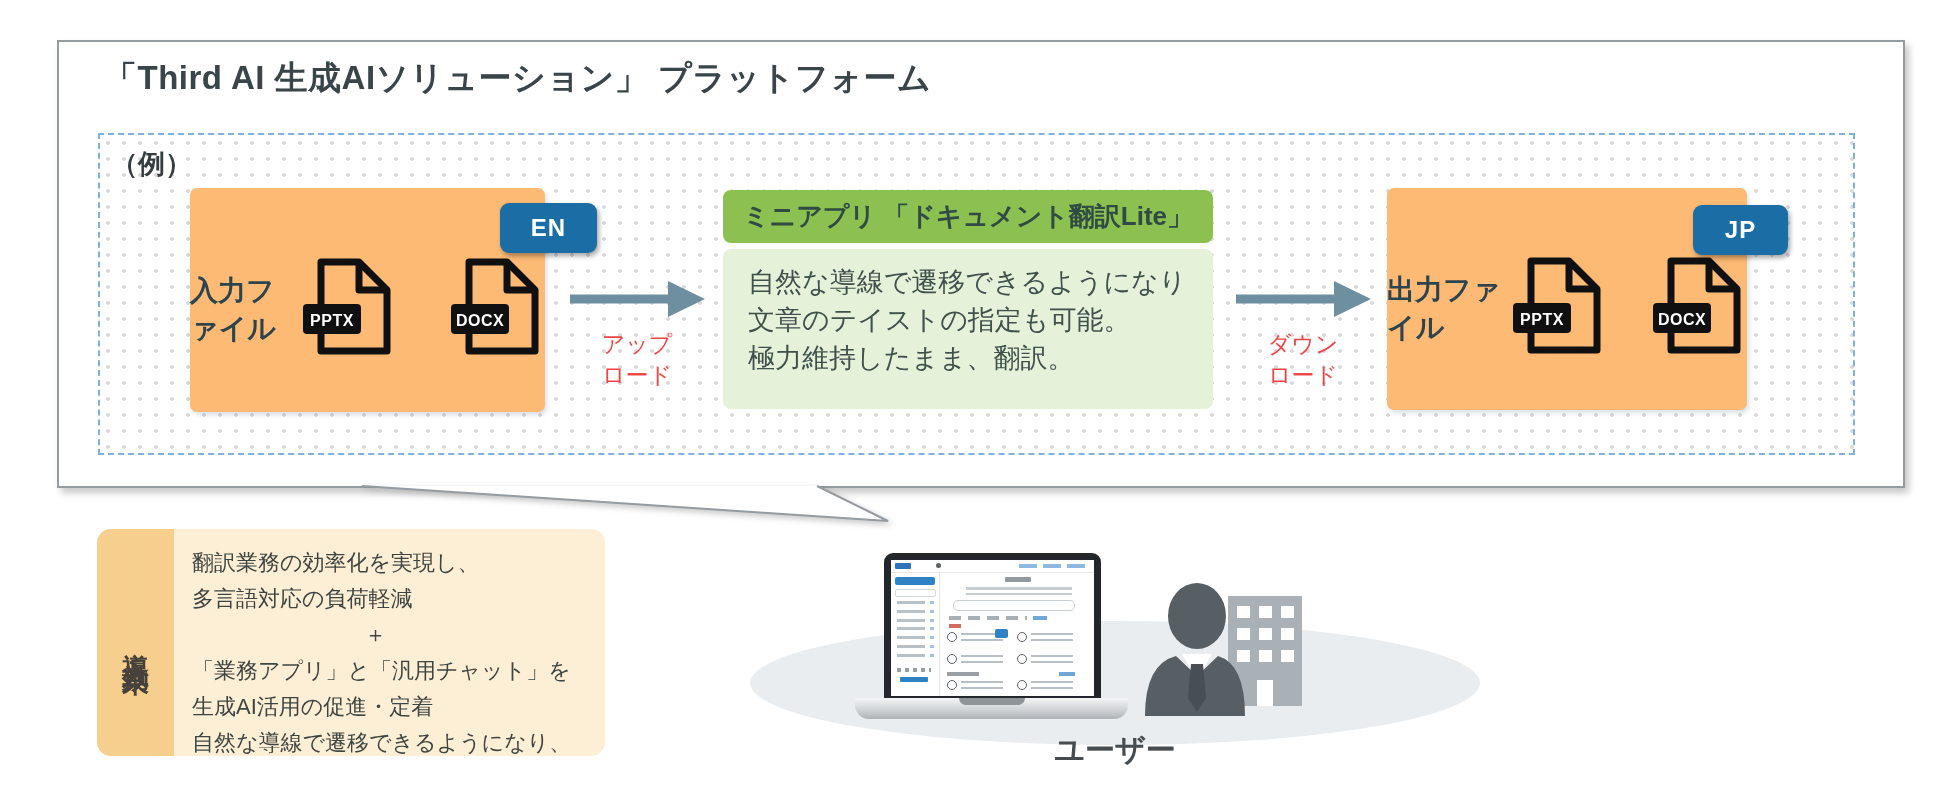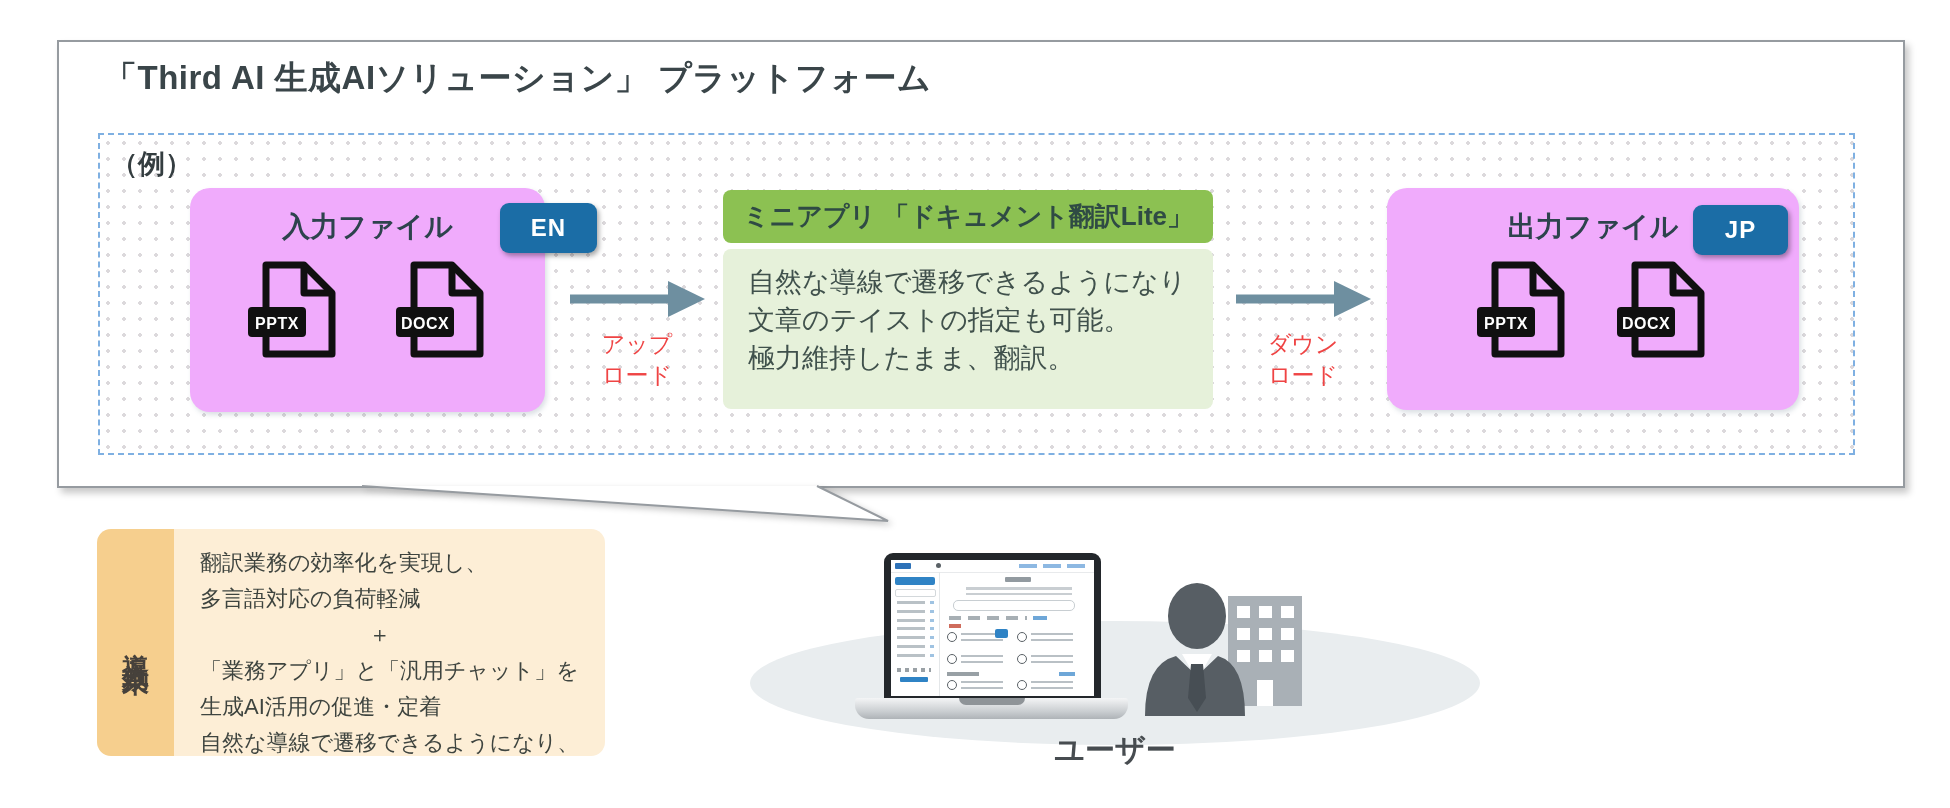--- a/index.html
+++ b/index.html
@@ -21,26 +21,26 @@
   }
   .dashed-area{
     position:absolute;left:98px;top:133px;width:1757px;height:322px;box-sizing:border-box;
     border:2px dashed #7fb0e2;background-color:#fff;
     background-image:radial-gradient(#dcd9dc 1.6px,transparent 1.8px);
     background-size:16px 16px;z-index:1;
   }
   .example-label{position:absolute;left:111px;top:146px;font-size:27px;font-weight:bold;color:#343d40;z-index:4;}
   
   .file-box{
-    position:absolute;background:#f0abfc;border-radius:20px;z-index:4;
-    display:flex;flex-direction:column;align-items:center;
+    position:absolute;background:#fdba74;border-radius:7px;z-index:4;
+    display:flex;flex-direction:row;align-items:center;
     box-shadow:2px 3px 5px rgba(90,115,130,.22);
   }
   .file-box.input{left:190px;top:188px;width:355px;height:224px;}
-  .file-box.output{left:1387px;top:188px;width:412px;height:222px;}
+  .file-box.output{left:1387px;top:188px;width:360px;height:222px;}
   .file-box-title{margin-top:20px;font-size:28px;font-weight:bold;color:#2d434d;}
   .file-icons{display:flex;margin-top:14px;}
   .file-box.input .file-icons{gap:52px;}
   .file-box.output .file-icons{gap:44px;}
   .lang-badge{
     position:absolute;width:97px;height:50px;border-radius:9px;background:#1b6da6;z-index:5;
     display:flex;align-items:center;justify-content:center;color:#fff;font-size:24px;font-weight:bold;
     letter-spacing:1px;box-shadow:2px 3px 5px rgba(0,0,0,.35);
   }
   .lang-badge.en{left:500px;top:203px;}
@@ -70,21 +70,21 @@
     display:flex;z-index:4;
   }
   .benefits-strip{
     width:77px;background:#f6cf8e;display:flex;align-items:center;justify-content:center;flex:none;
   }
   .benefits-strip span{
     writing-mode:vertical-rl;text-orientation:upright;font-size:27px;font-weight:bold;
     color:#46413b;letter-spacing:6px;
   }
   .benefits-body{
-    flex:1;background:#fdeed6;box-sizing:border-box;padding:16px 14px 0 26px;
+    flex:1;background:#fdeed6;box-sizing:border-box;padding:16px 14px 0 18px;
     font-size:22px;color:#3e443f;line-height:1.64;
   }
   .benefits-body .plus{text-align:center;width:92%;}
   
   .floor-ellipse{position:absolute;left:750px;top:621px;width:730px;height:124px;border-radius:50%;
     background:#e9edef;z-index:2;}
   .laptop-screen{
     position:absolute;left:884px;top:553px;width:217px;height:147px;box-sizing:border-box;
     background:#23272b;border-radius:9px 9px 2px 2px;padding:7px 7px 4px;z-index:5;
   }

